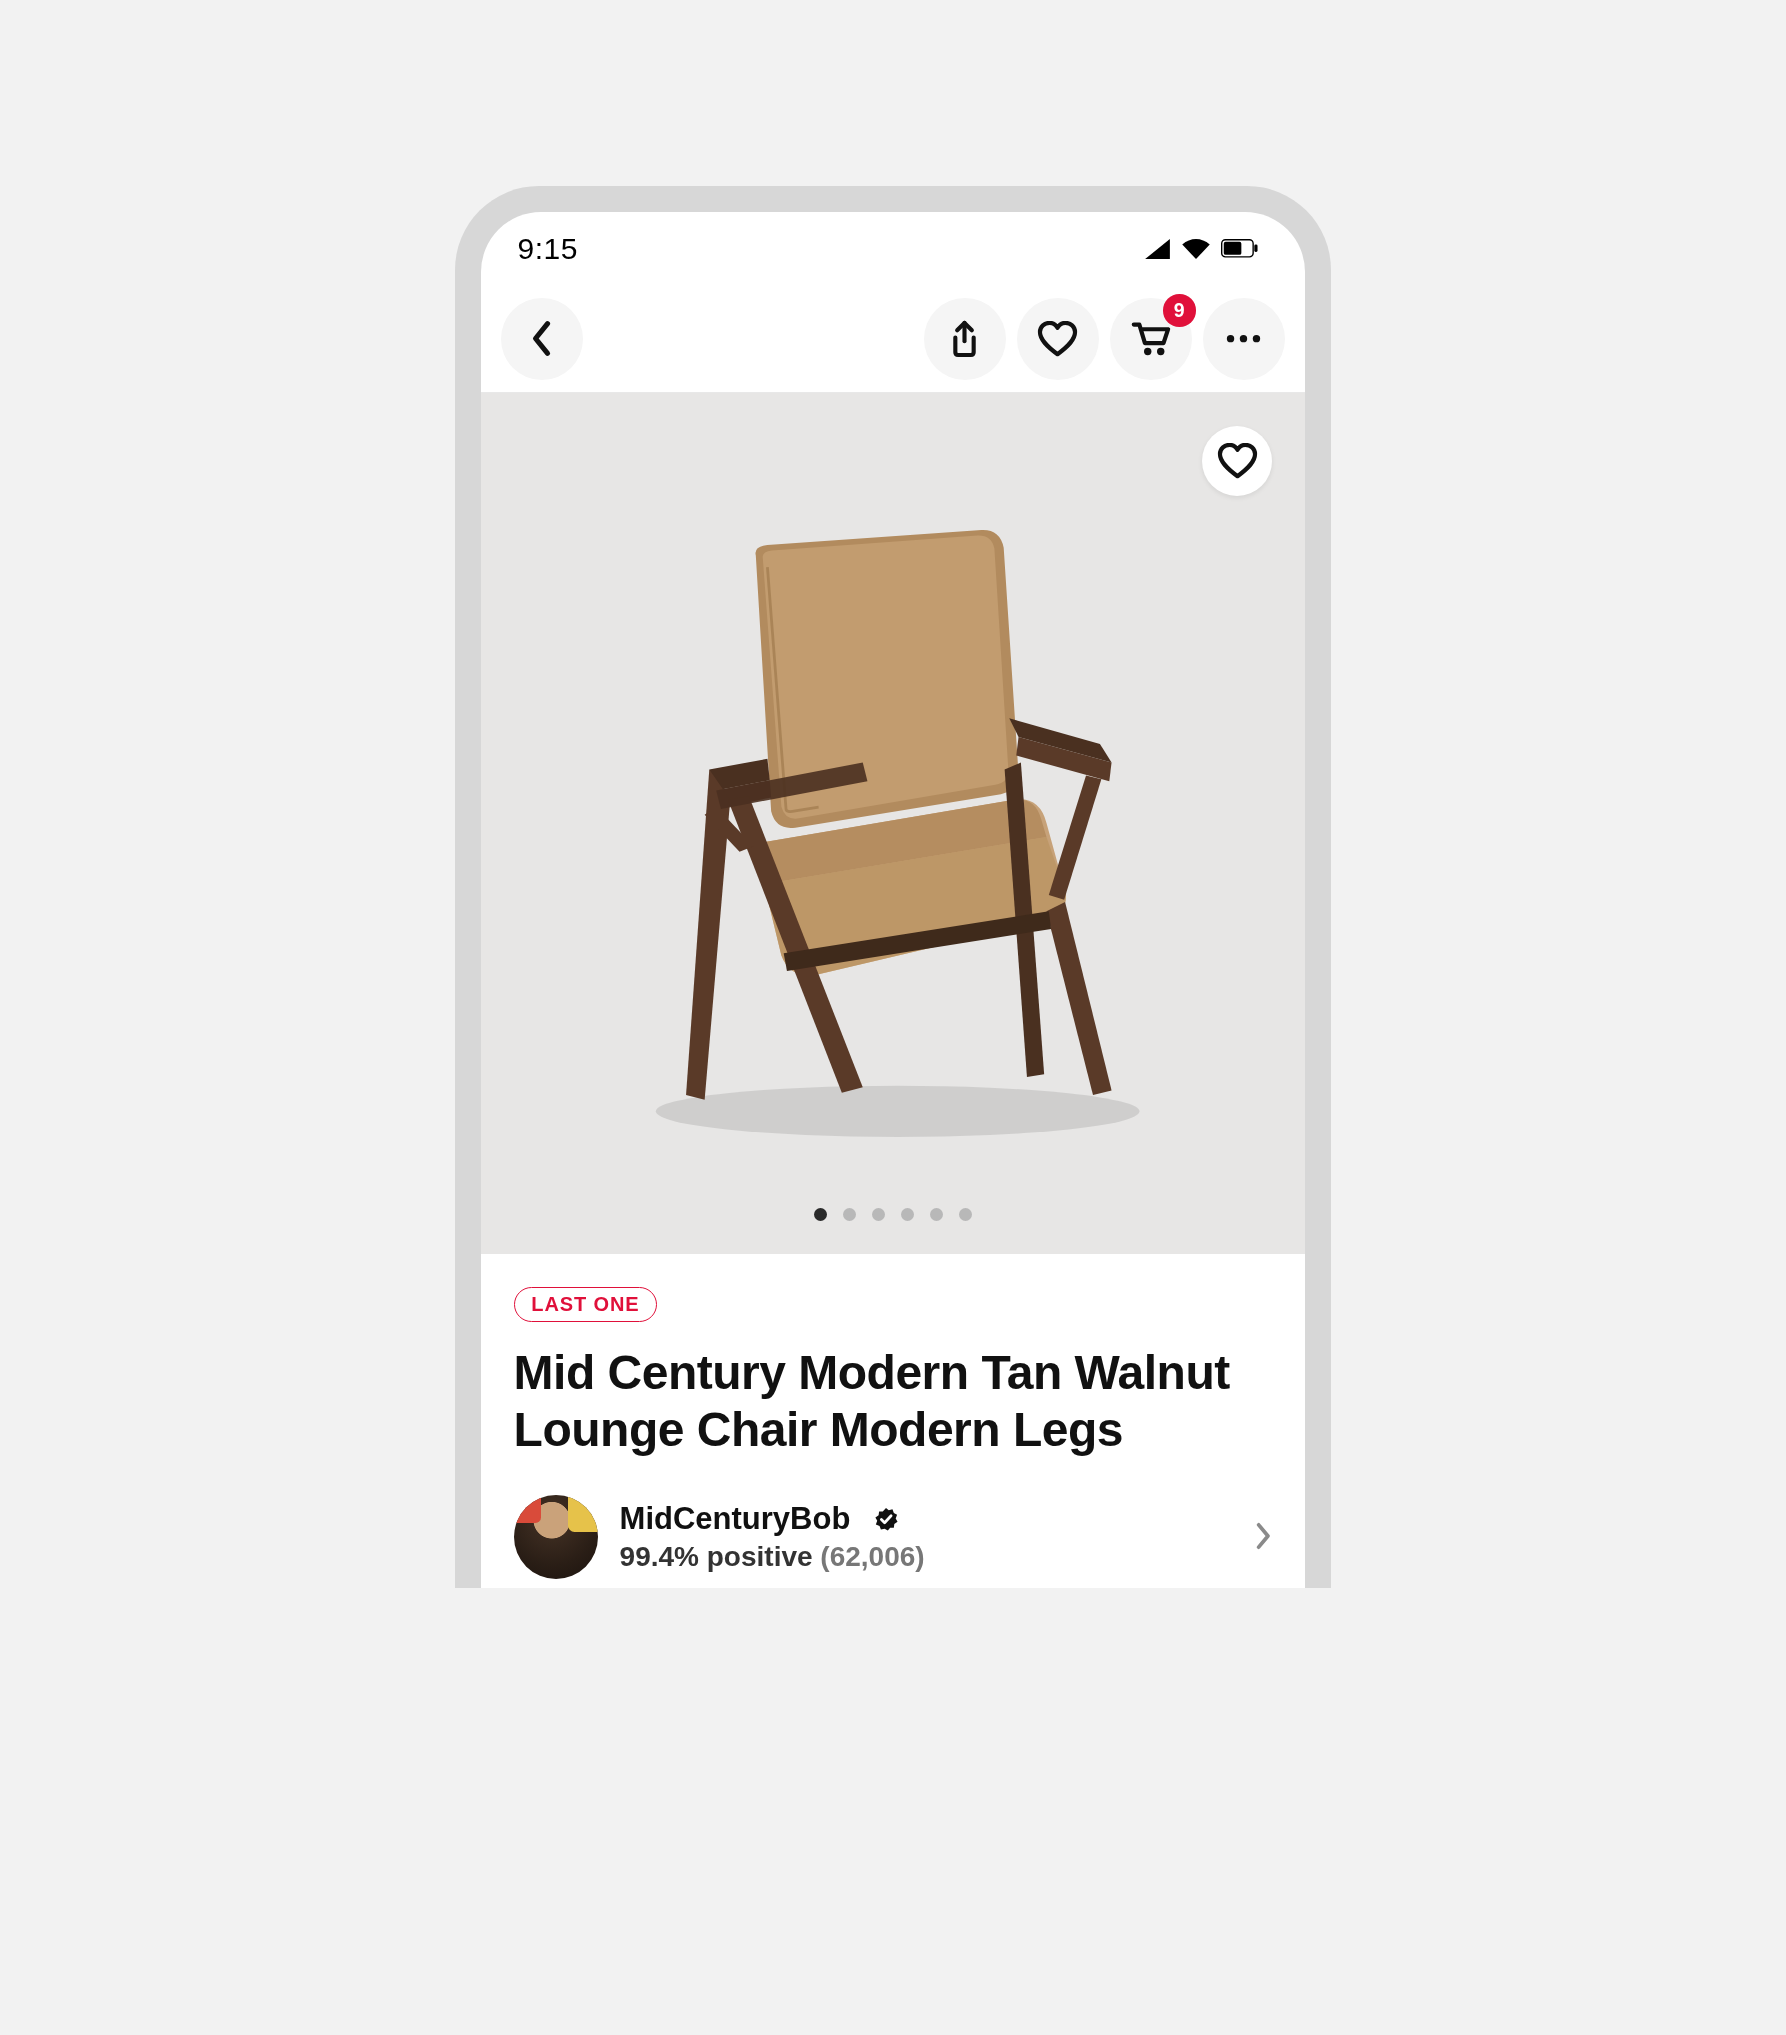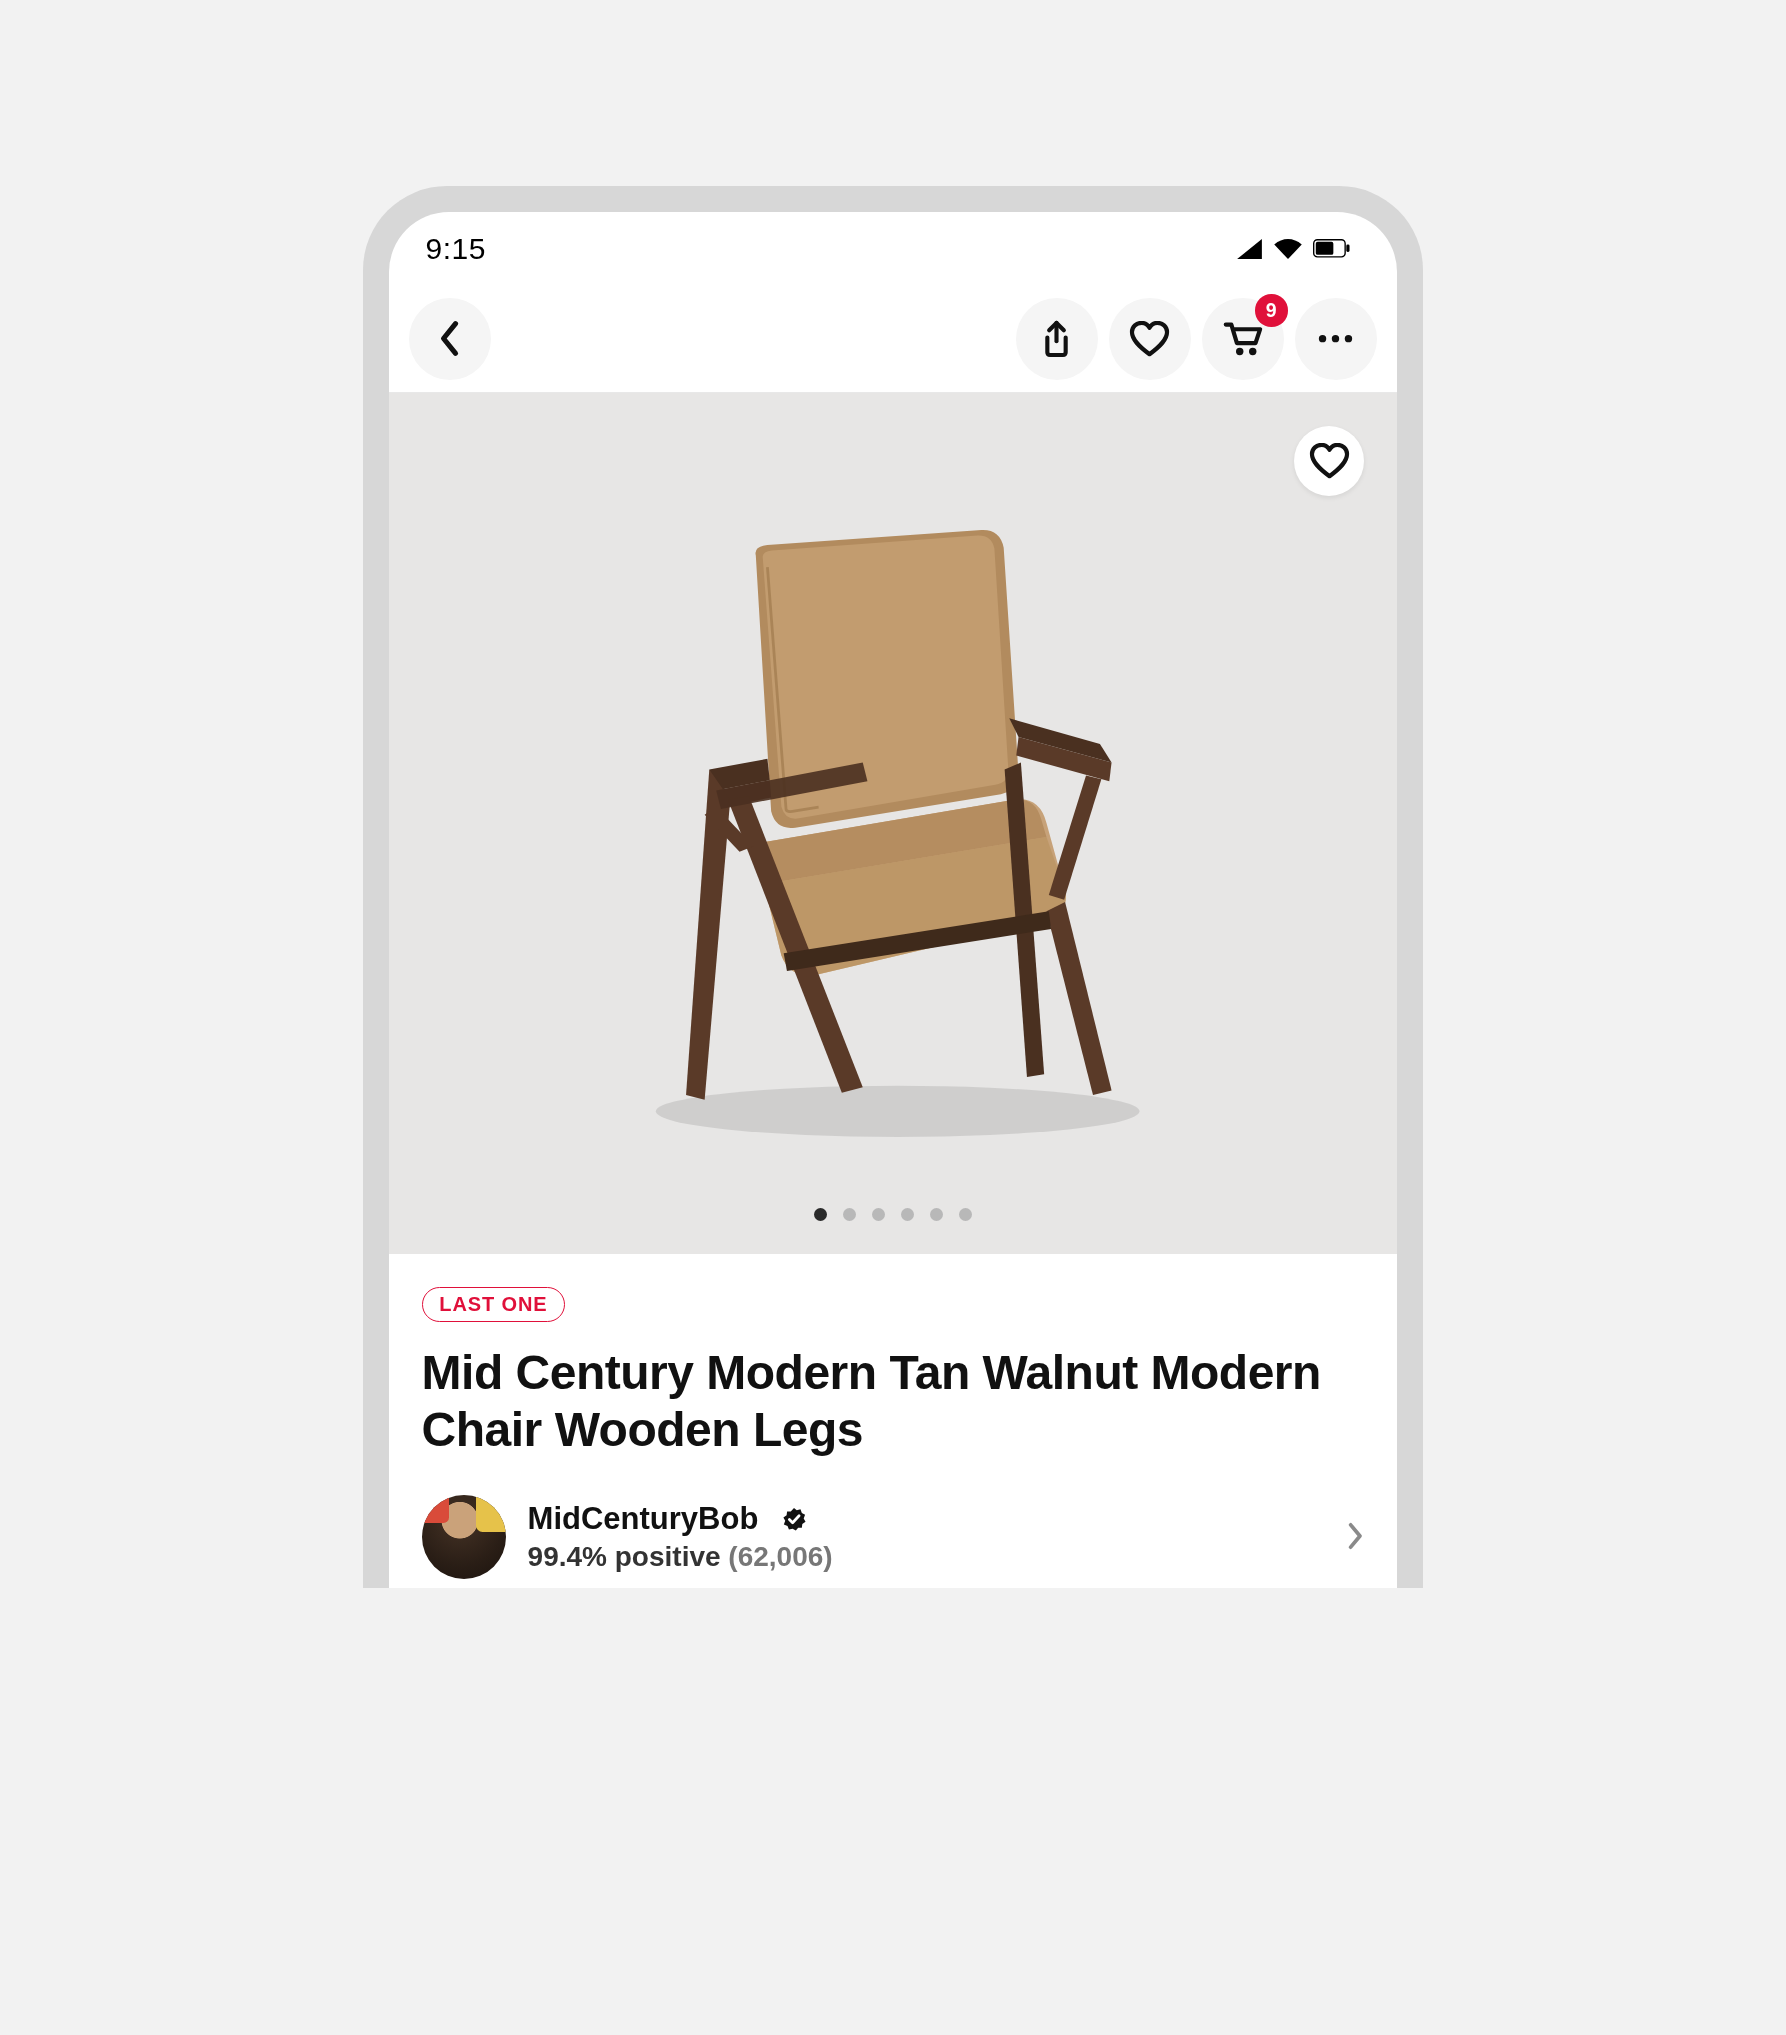--- a/index.html
+++ b/index.html
@@ -11,21 +11,21 @@
     }
     .stage {
       width: 1786px;
       height: 2035px;
       display: flex;
       align-items: flex-start;
       justify-content: center;
       padding-top: 186px;
     }
     .phone {
-      width: 1060px;
+      width: 876px;
       background: #d7d7d7;
       border-radius: 84px 84px 0 0;
       padding: 25.6px 25.6px 0 25.6px;
     }
     .screen {
       width: 100%;
       background: #fff;
       border-radius: 60px 60px 0 0;
       overflow: hidden;
     }
@@ -317,21 +317,21 @@
           <span class="dot"></span>
           <span class="dot"></span>
           <span class="dot"></span>
           <span class="dot"></span>
           <span class="dot"></span>
         </div>
       </div>
 
       <div class="details">
         <span class="pill">LAST ONE</span>
-        <h1 class="title">Mid Century Modern Tan Walnut Modern Chair Wooden Legs</h1>
+        <h1 class="title">Mid Century Modern Tan Walnut Lounge Chair Modern Legs</h1>
 
         <div class="seller-row">
           <div class="avatar"></div>
           <div class="seller-info">
             <div class="seller-name-line">
               <span class="seller-name">MidCenturyBob</span>
               <span class="verify-badge">
                 <svg width="24" height="24" viewBox="0 0 52 52">
                   <path d="M26 2 L32 7 L40 5 L43 13 L50 17 L47 25 L51 32 L44 37 L43 45 L35 45 L30 51 L23 47 L15 49 L12 41 L4 38 L7 30 L3 23 L10 18 L11 10 L19 10 Z" fill="#111"></path>
                   <path d="M16 27 L23 34 L37 19" fill="none" stroke="#fff" stroke-width="6" stroke-linecap="round" stroke-linejoin="round"></path>

